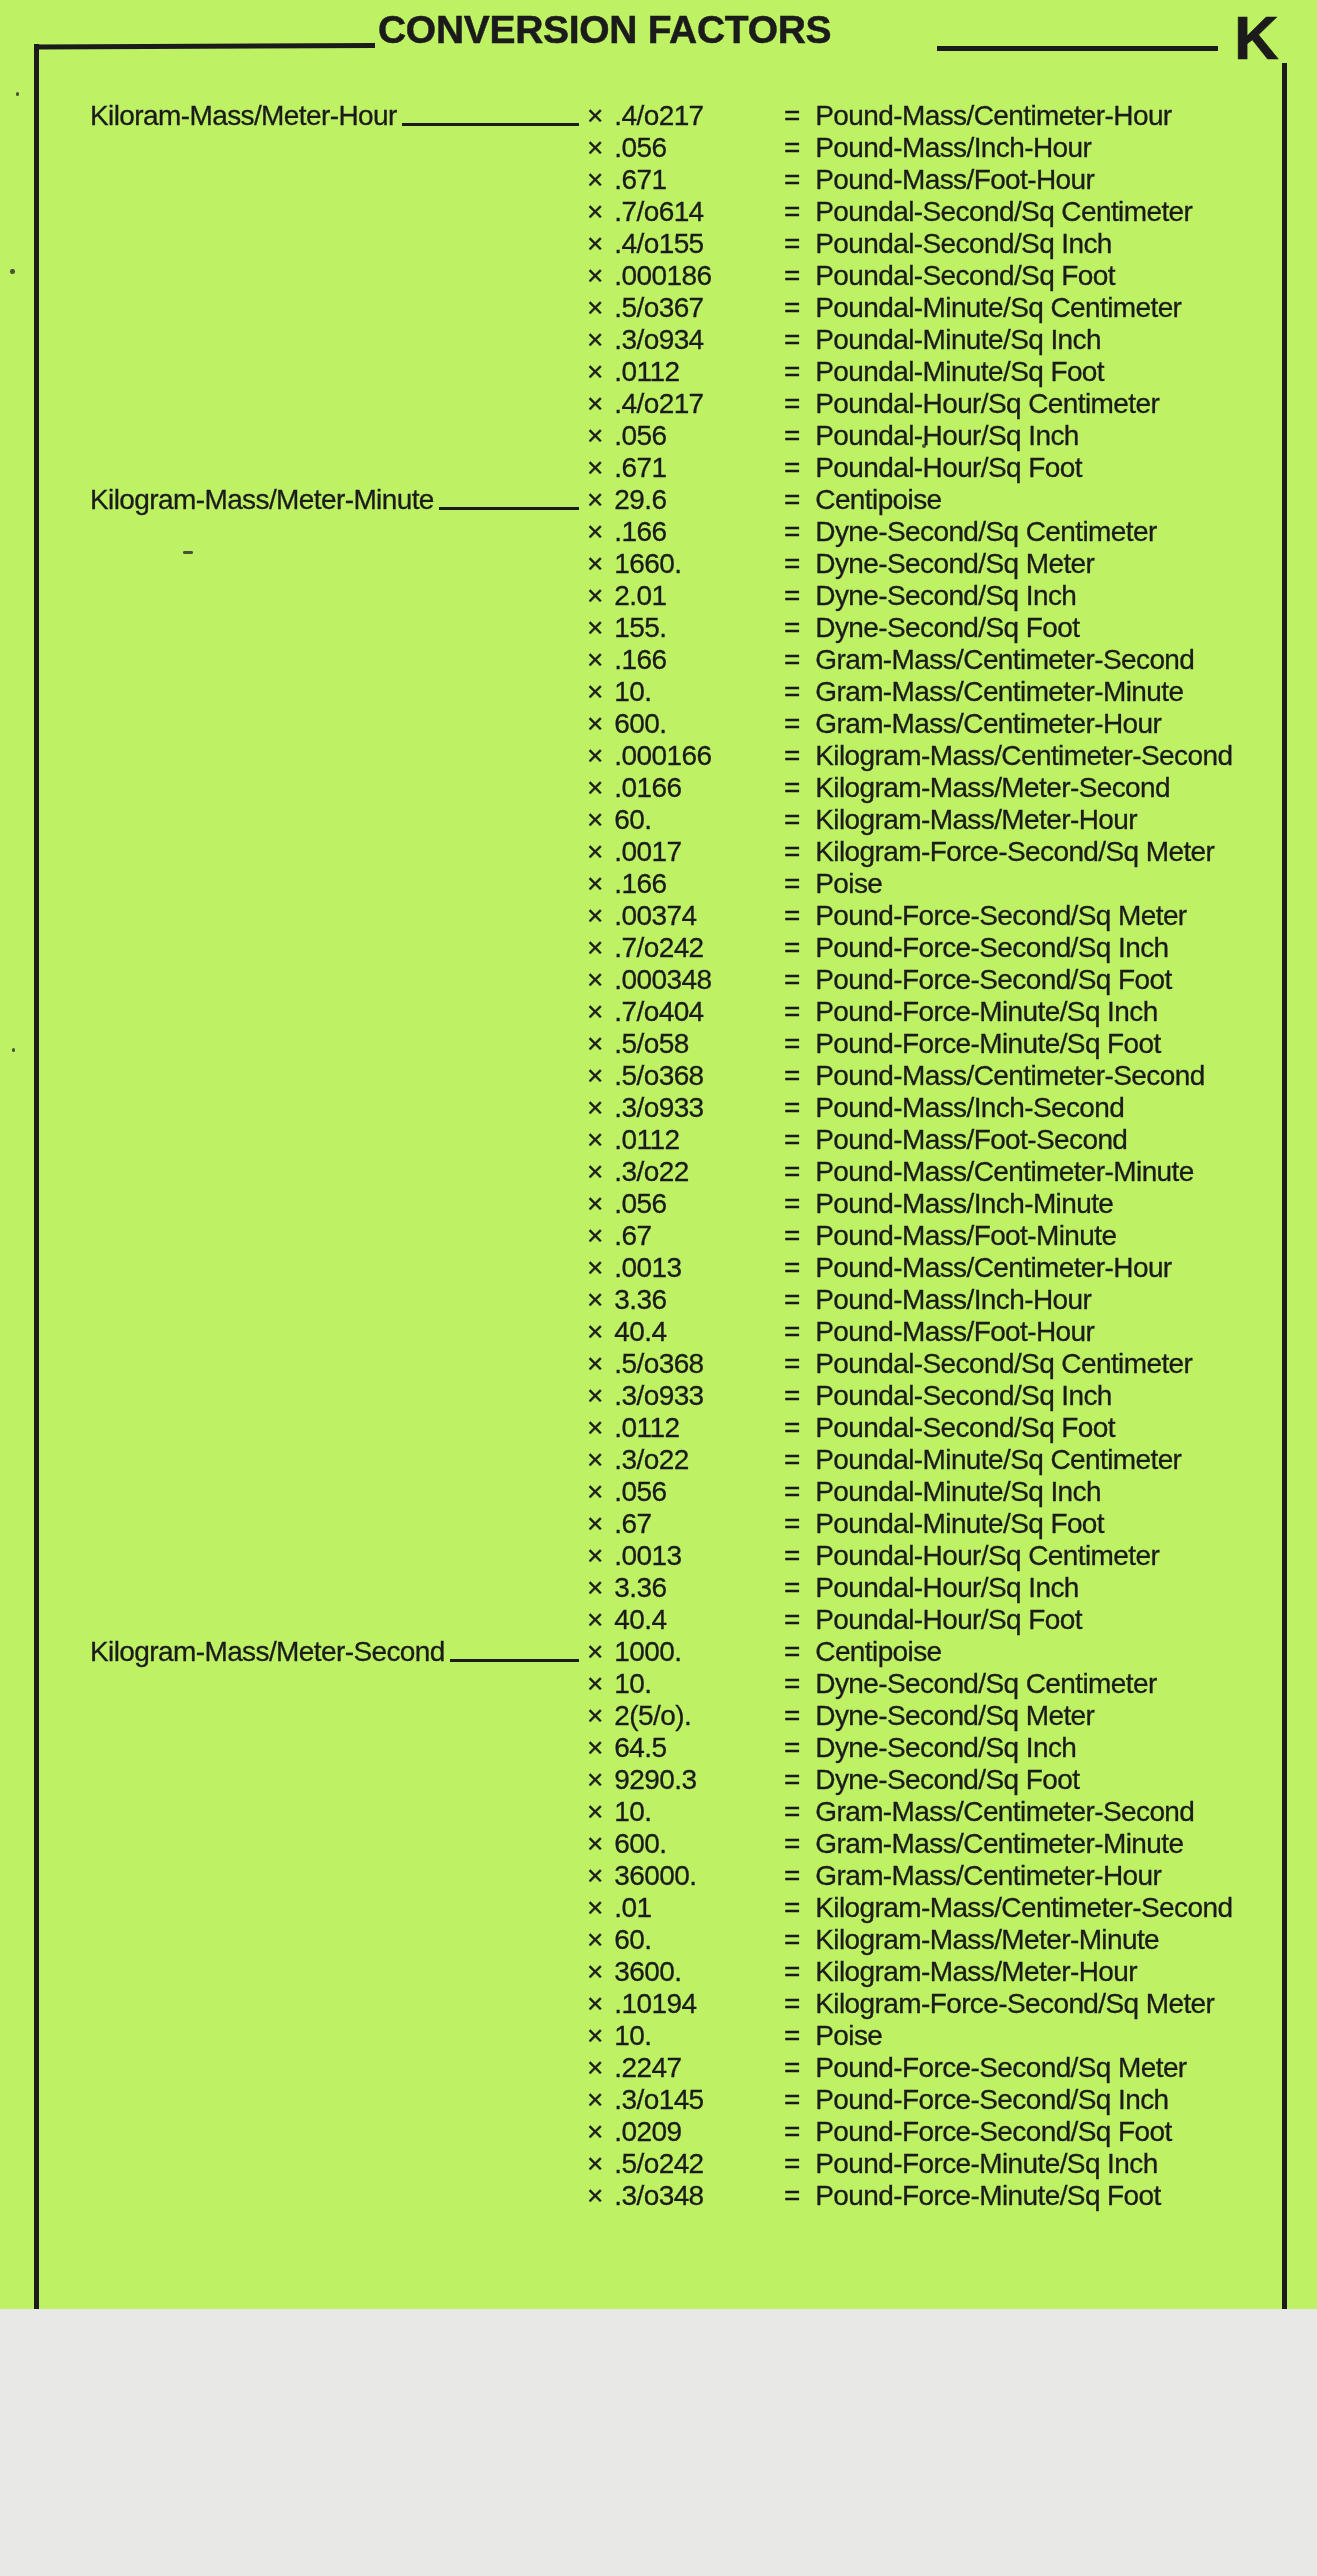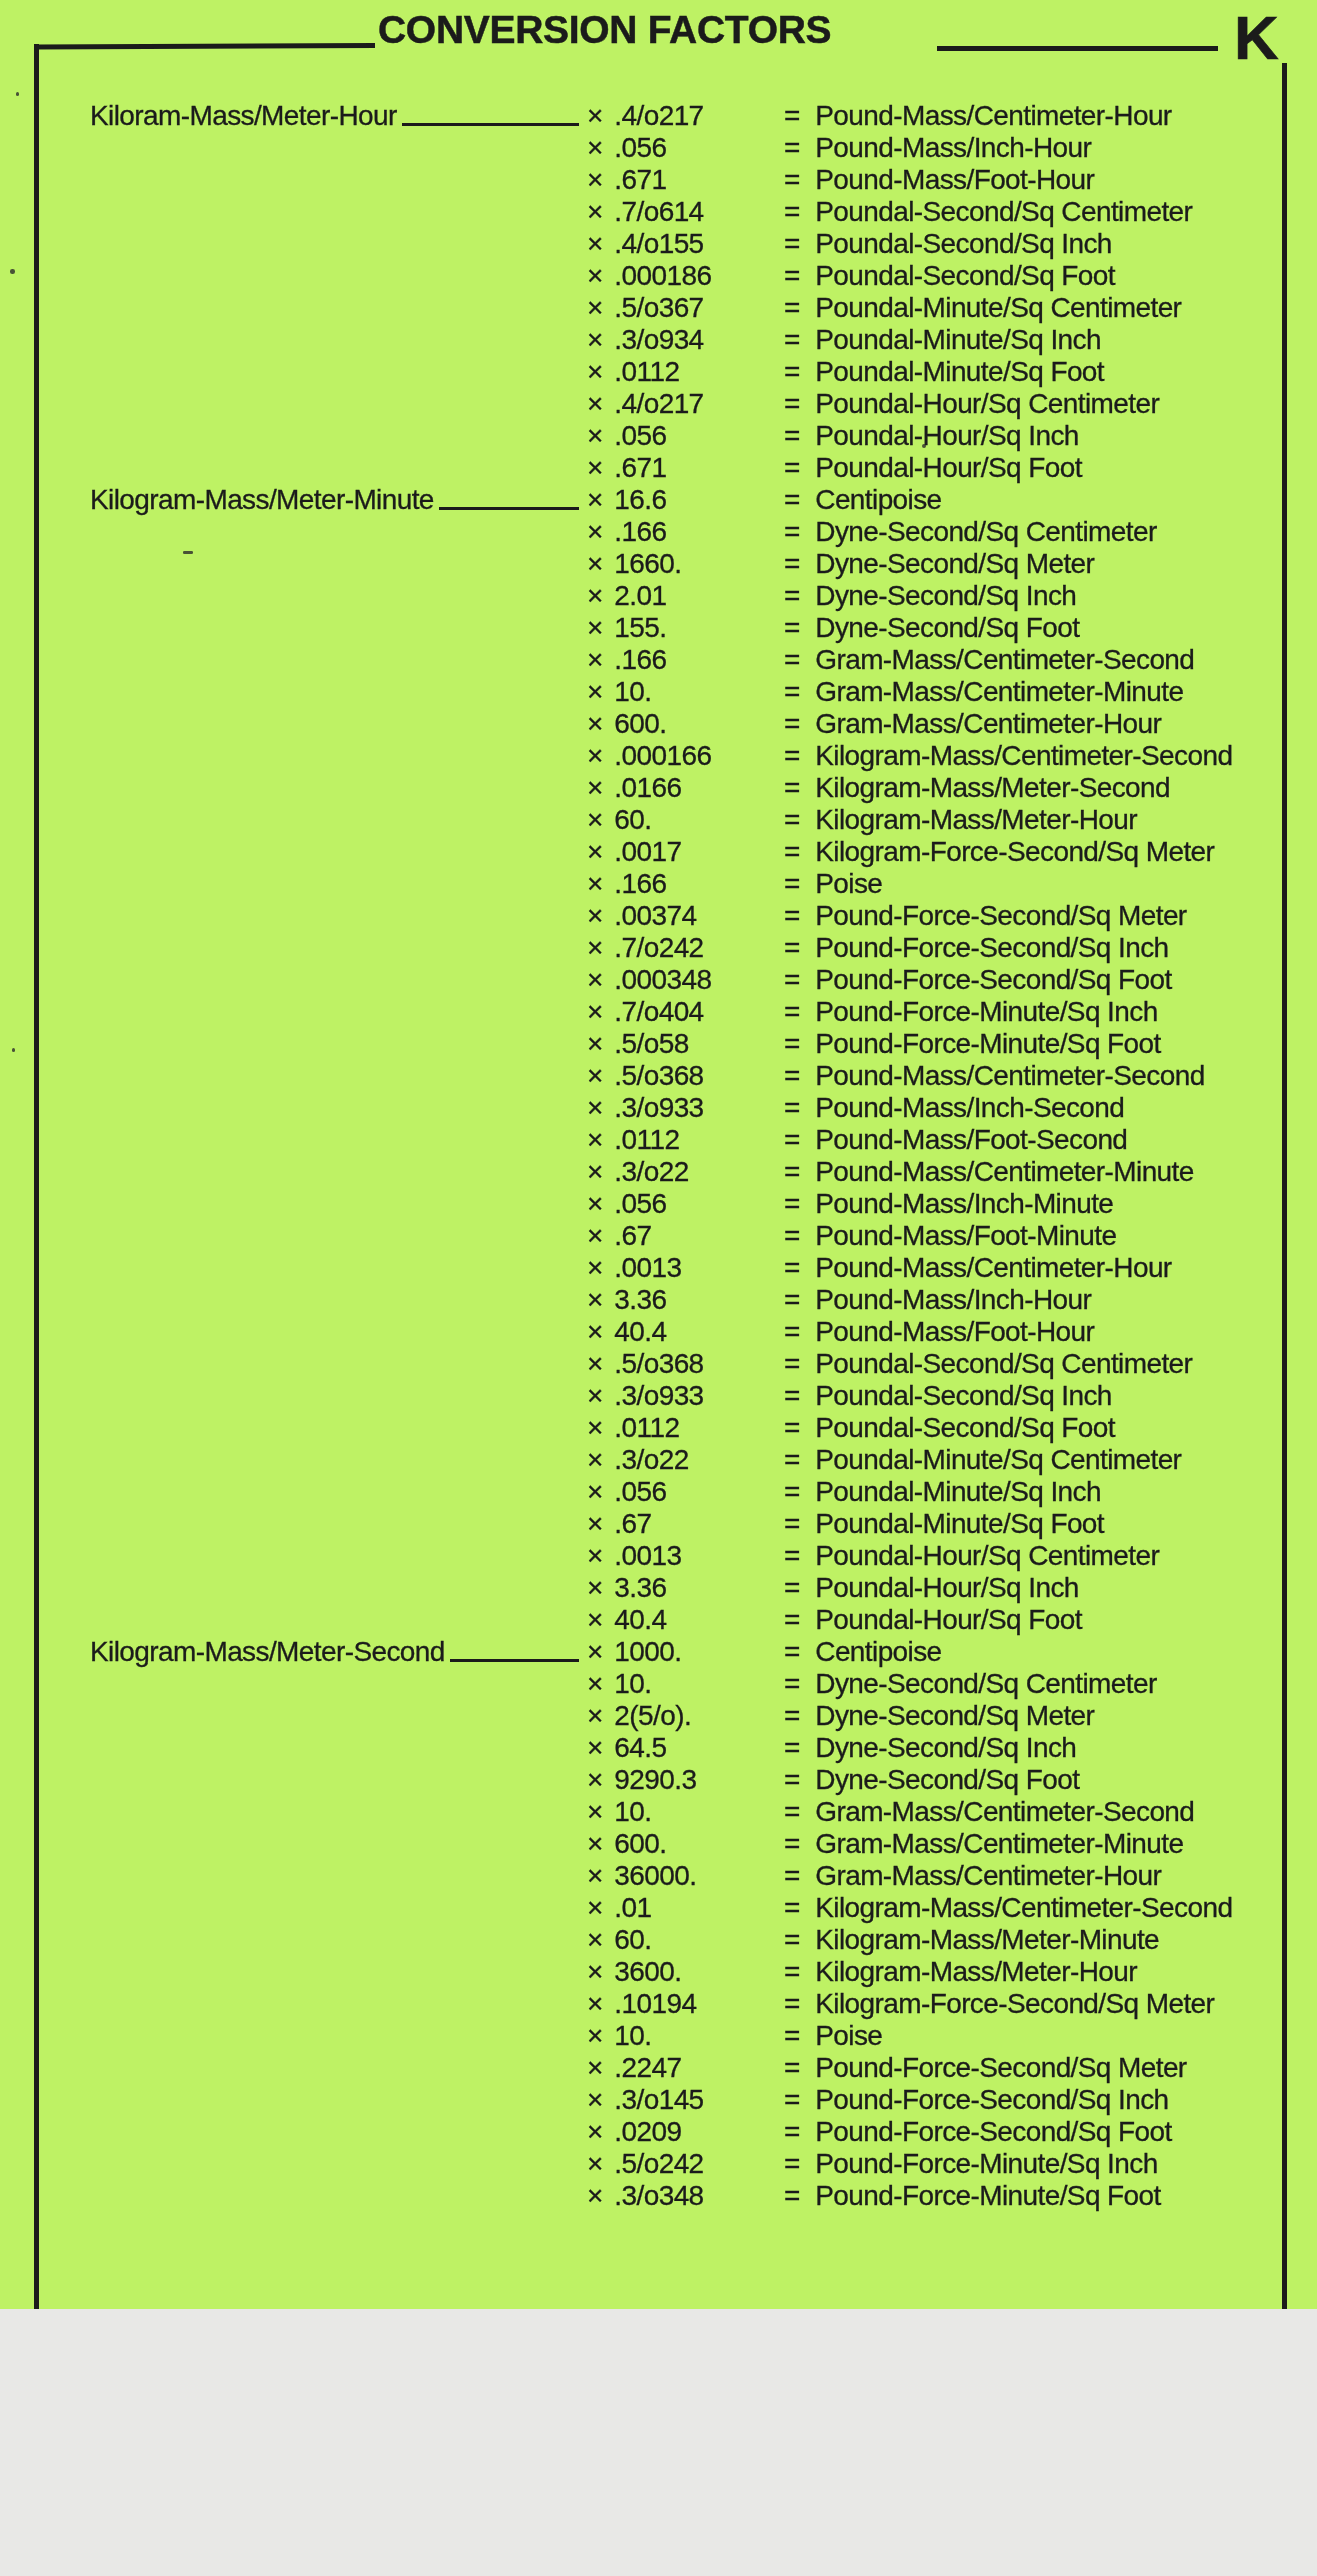--- a/index.html
+++ b/index.html
@@ -213,21 +213,21 @@
         </div>
       </div>
       <div class="row">
         <div></div>
         <div class="c-label">
           <span class="label-text">Kilogram-Mass/Meter-Minute</span>
           <span class="label-rule"></span>
         </div>
         <div class="c-factor">
           <span class="sym">×</span>
-          <span>16.6</span>
+          <span>29.6</span>
         </div>
         <div class="c-unit">
           <span class="sym">=</span>
           <span>Centipoise</span>
         </div>
       </div>
       <div class="row">
         <div></div>
         <div class="c-label"></div>
         <div class="c-factor">

